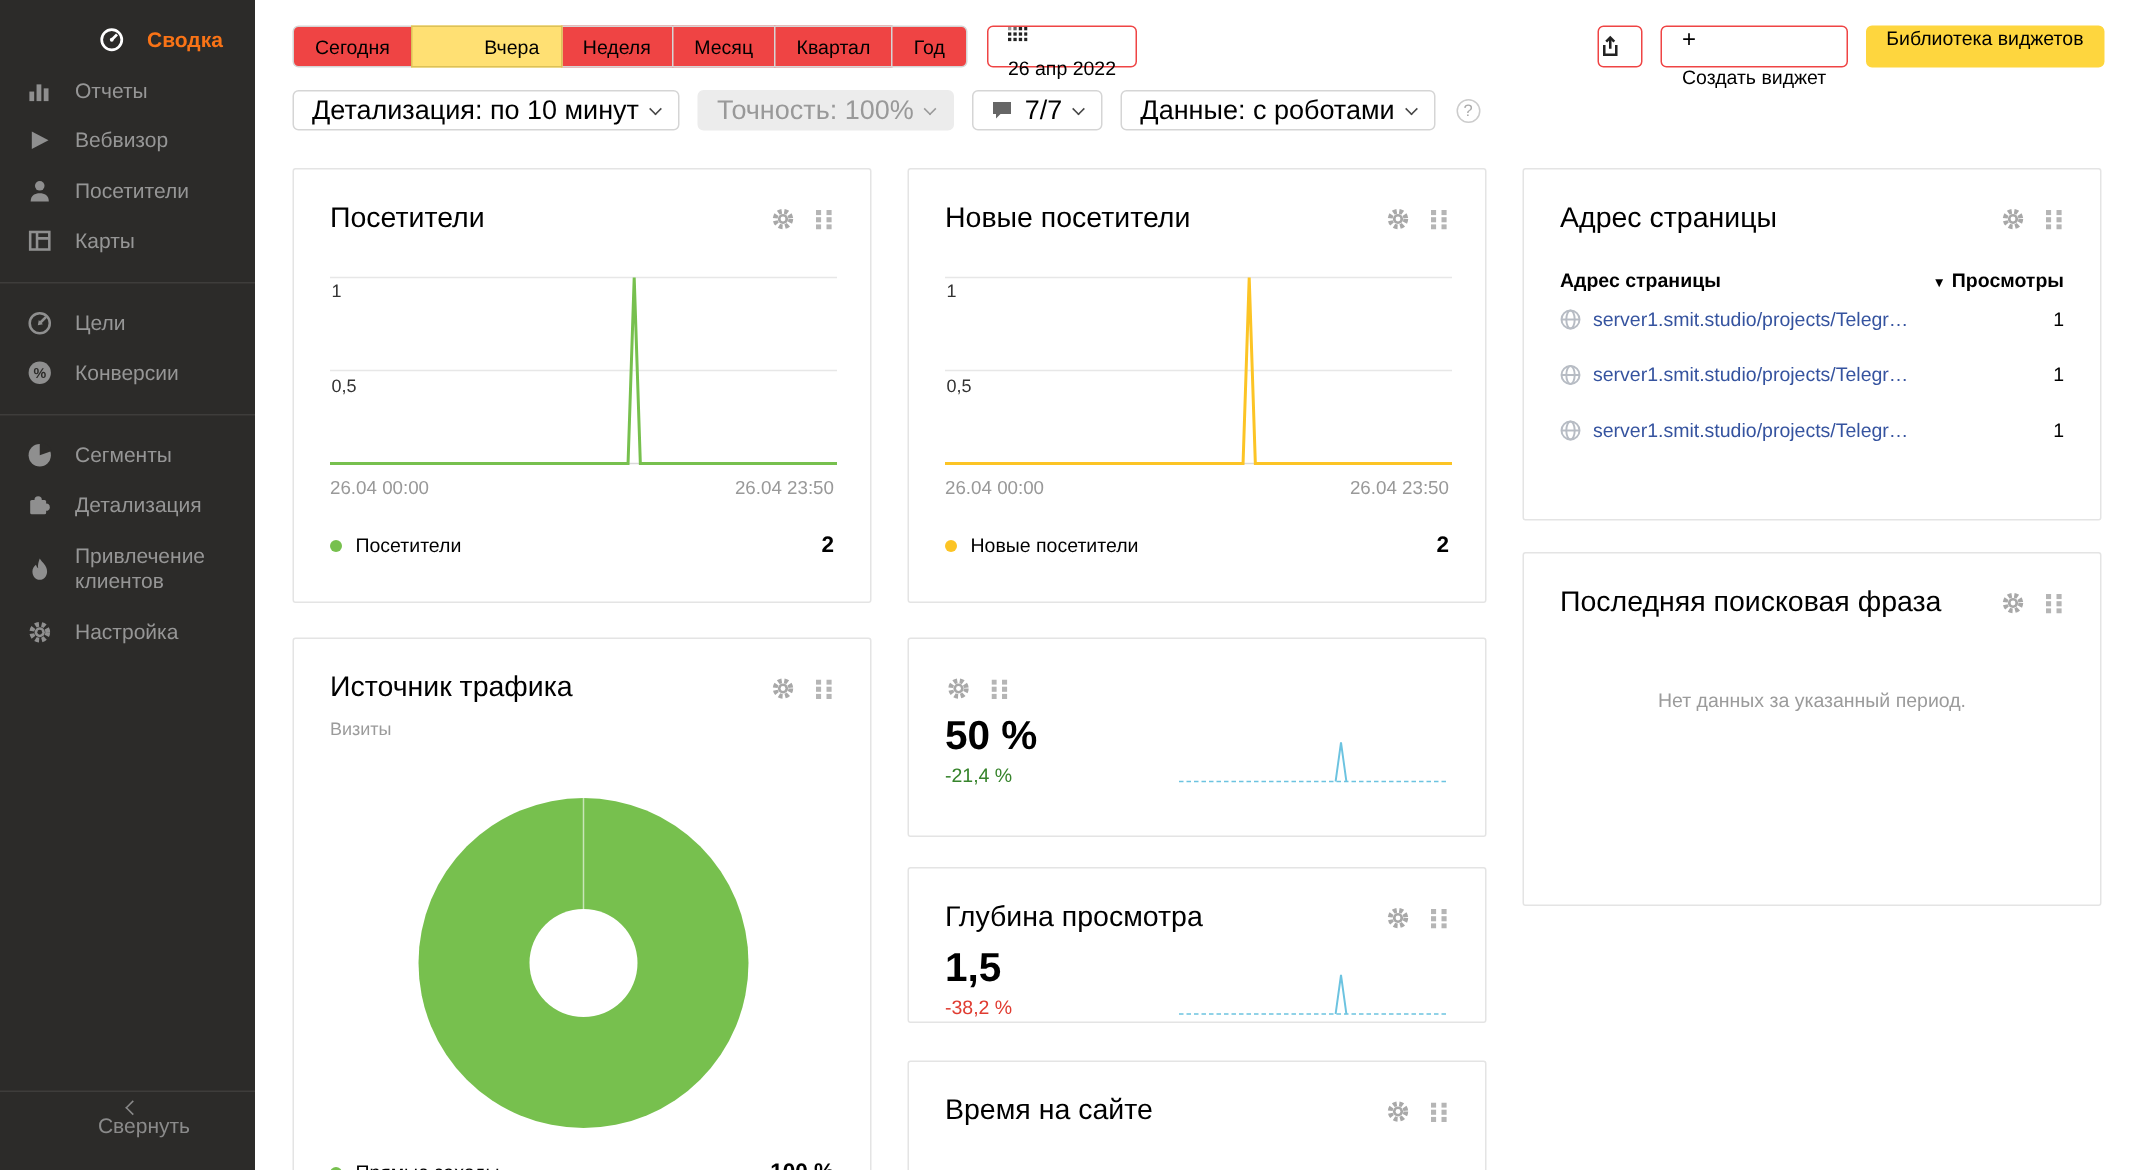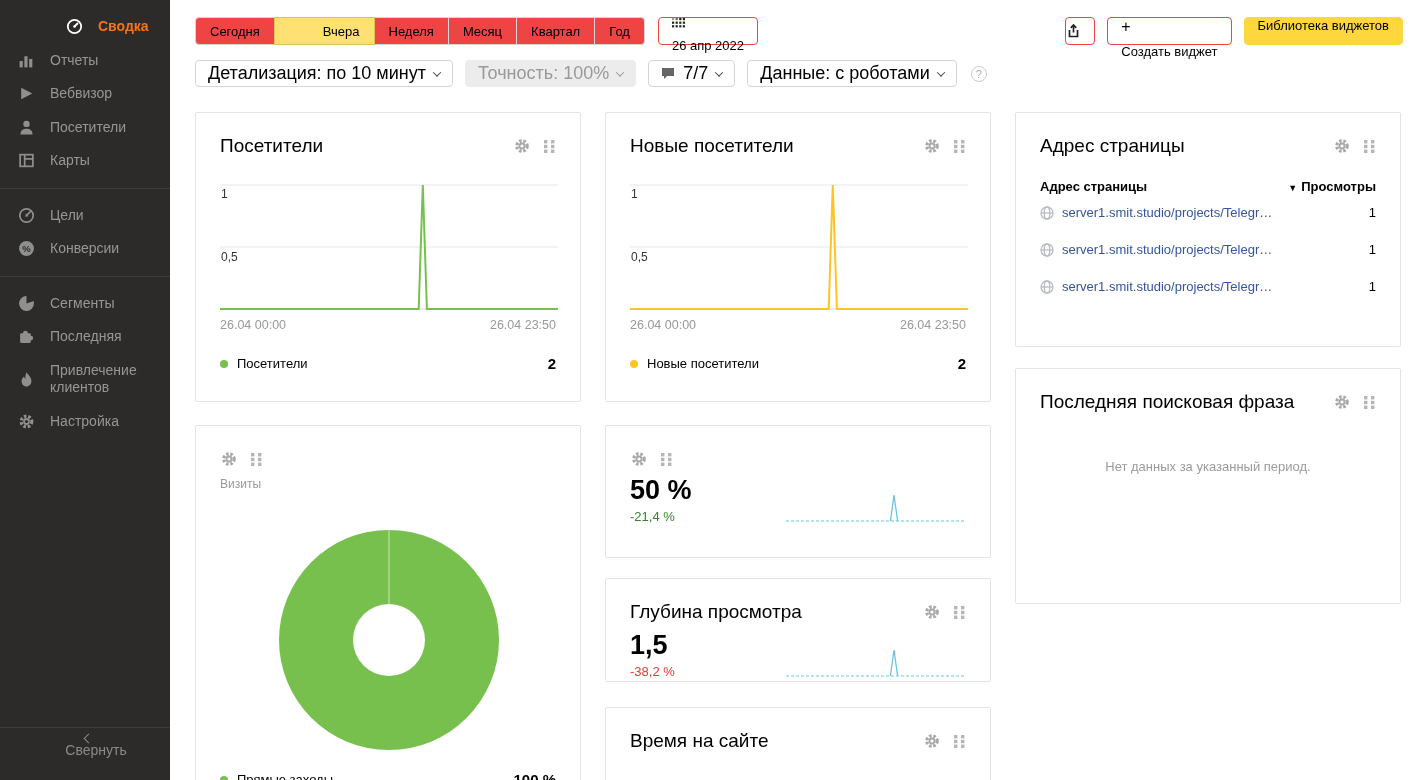--- a/index.html
+++ b/index.html
@@ -161,21 +161,21 @@
       <span>Сегменты</span>
   </div>
   <div class="nav-item">
     <span class="nav-icon">
       <svg width="17" height="17" viewBox="0 0 16 16">
           <rect x="2" y="5" width="10" height="9" rx="1" fill="#8f8f8f"></rect>
           <circle cx="7" cy="5" r="2.3" fill="#8f8f8f"></circle>
           <circle cx="12" cy="9.5" r="2.3" fill="#8f8f8f"></circle>
         </svg>
     </span>
-      <span>Последняя</span>
+      <span>Детализация</span>
   </div>
   <div class="nav-item">
     <span class="nav-icon">
       <svg width="17" height="17" viewBox="0 0 16 16">
           <path d="M8 1.2 C9.5 3.8 12.6 5.4 12.6 9.4 C12.6 12.4 10.6 14.6 8 14.6 C5.4 14.6 3.4 12.4 3.4 9.4 C3.4 7.3 4.5 6.2 5.6 5.1 C6 6.7 7 7.3 7 7.3 C6.5 4.9 7.5 2.8 8 1.2 Z" fill="#8f8f8f"></path>
         </svg>
     </span>
       <span style="width:100px;">Привлечение клиентов</span>
   </div>
   <div class="nav-item">
@@ -316,20 +316,21 @@
         </div>
         <div class="legend">
           <span class="dot" id="dot-visitors" style="background: rgb(119, 192, 78);"></span>
           <span class="legend-label">Посетители</span>
           <span class="legend-value">2</span>
         </div>
       </div>
 
       <div class="card h600">
         <div class="card-head">
+          <div class="card-title">Источник трафика</div>
           <div class="head-icons">
             <span class="hi">
               <svg width="18" height="18" viewBox="0 0 18 18">
                   <circle cx="9" cy="9" r="5.2" fill="none" stroke="#a8a8a8" stroke-width="3.2" stroke-dasharray="2.5 1.7"></circle>
                   <circle cx="9" cy="9" r="3.4" fill="#a8a8a8"></circle>
                   <circle cx="9" cy="9" r="1.6" fill="#fff"></circle>
                 </svg>
             </span>
             <span class="hi">
               <svg width="12" height="13" viewBox="0 0 12 13">

